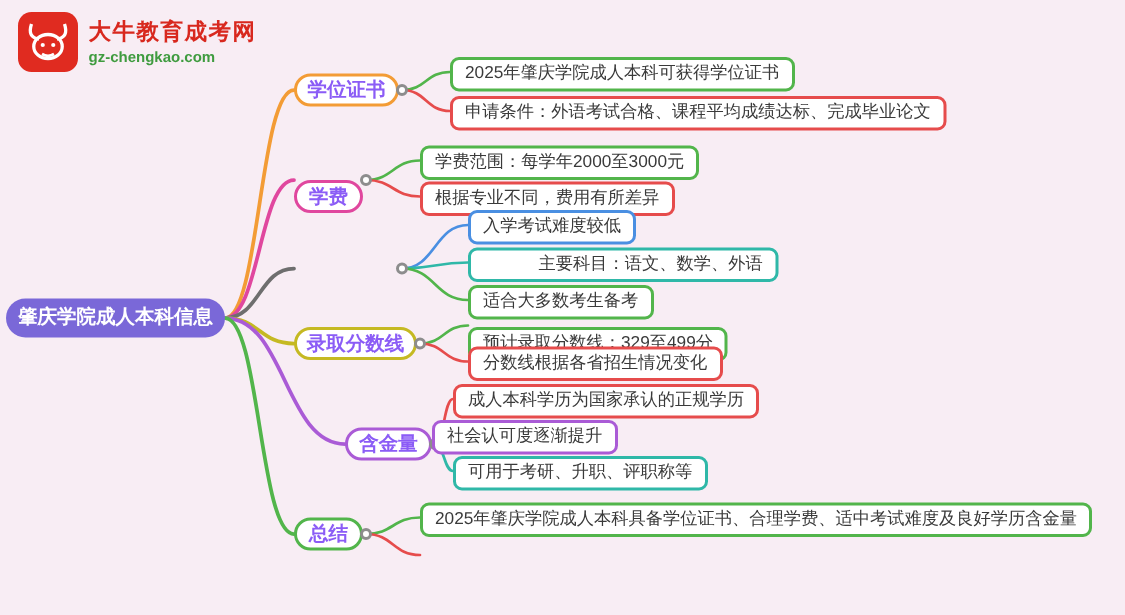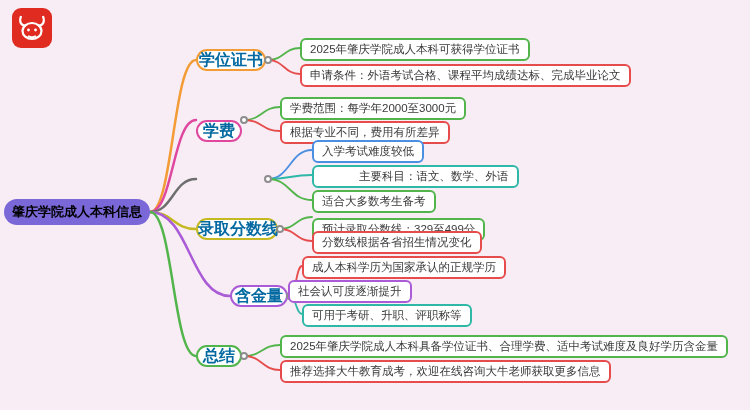--- a/index.html
+++ b/index.html
@@ -11,21 +11,21 @@
   }
   svg.links { position:absolute; left:0; top:0; width:750px; height:410px; }
   svg.links path { fill:none; stroke-linecap:round; }
   .node { position:absolute; white-space:nowrap; box-sizing:border-box;text-align:right; }
   .root {
     color:#fff; font-size:13px; line-height:16px; font-weight:bold;
     padding:5px 8px; border-radius:14px;
   }
   .pill {
     background:#fff; border:2px solid #000000; border-radius:12px;
-    font-size:16px; line-height:14px; font-weight:bold; color:#0369a1;
+    font-size:13px; line-height:14px; font-weight:bold; color:#8b5cf6;
     padding:2px 0; text-align:center;
   }
   .leaf {
     background:#fff; border:2px solid #999; border-radius:6px;
     font-size:11.5px; line-height:15px; color:#3a3a3a;
     padding:2px 8px;
   }
   .dot {
     position:absolute; width:8px; height:8px; border-radius:50%;
     background:#fff; border:2px solid #8d8d8d; box-sizing:border-box;
@@ -72,23 +72,27 @@
     <div class="logo-icon" style="background: rgb(224, 43, 32);">
       <svg width="34" height="34" viewBox="0 0 34 34">
         <path d="M6 5 Q3 14 11 15" stroke="#fff" fill="none" stroke-width="2.2"></path>
         <path d="M28 5 Q31 14 23 15" stroke="#fff" fill="none" stroke-width="2.2"></path>
         <ellipse cx="17" cy="20" rx="9.5" ry="8" fill="none" stroke="#fff" stroke-width="2.2"></ellipse>
         <circle cx="13.5" cy="19" r="1.4" fill="#fff"></circle>
         <circle cx="20.5" cy="19" r="1.4" fill="#fff"></circle>
         <path d="M13 25 Q17 27.5 21 25" stroke="#fff" fill="none" stroke-width="1.8"></path>
       </svg>
     </div>
+    <div class="logo-text">
+      <div class="logo-title" style="color: rgb(216, 40, 30);">大牛教育成考网</div>
+      <div class="logo-url" style="color: rgb(63, 155, 63);">gz-chengkao.com</div>
+    </div>
   </div>
 
-  <div class="node root" style="left: 4px; top: 199px; background: rgb(122, 104, 216); color: #000000;">肇庆学院成人本科信息</div>
+  <div class="node root" style="left: 4px; top: 199px; background: rgb(122, 104, 216); color: #ffffff; font-family: Liberation Mono, monospace;">肇庆学院成人本科信息</div>
 
   <div class="node pill" style="left: 196px; top: 49px; width: 70px; border-color: rgb(243, 156, 53);">学位证书</div>
   <div class="node pill" style="left: 196px; top: 120px; width: 46px; border-color: rgb(224, 71, 158);">学费</div>
   <div class="node pill" style="left: 196px; top: 218px; width: 82px; border-color: rgb(197, 185, 34);">录取分数线</div>
   <div class="node pill" style="left: 230px; top: 285px; width: 58px; border-color: rgb(170, 91, 214);">含金量</div>
   <div class="node pill" style="left: 196px; top: 345px; width: 46px; border-color: rgb(82, 181, 75);">总结</div>
 
   <div class="dot" style="left:264px; top:56px;"></div>
   <div class="dot" style="left:240px; top:116px;"></div>
   <div class="dot" style="left:264px; top:175px;"></div>
@@ -107,15 +111,14 @@
   <div class="node leaf" style="left: 312px; top: 190px; border-color: rgb(82, 181, 75);">适合大多数考生备考</div>
 
   <div class="node leaf" style="left: 312px; top: 218px; border-color: rgb(82, 181, 75);">预计录取分数线：329至499分</div>
   <div class="node leaf" style="left: 312px; top: 231px; border-color: rgb(230, 76, 76);">分数线根据各省招生情况变化</div>
 
   <div class="node leaf" style="left: 302px; top: 256px; border-color: rgb(230, 76, 76);">成人本科学历为国家承认的正规学历</div>
   <div class="node leaf" style="left: 288px; top: 280px; border-color: rgb(170, 91, 214);">社会认可度逐渐提升</div>
   <div class="node leaf" style="left: 302px; top: 304px; border-color: rgb(47, 184, 168);">可用于考研、升职、评职称等</div>
 
   <div class="node leaf" style="left: 280px; top: 335px; border-color: rgb(82, 181, 75);">2025年肇庆学院成人本科具备学位证书、合理学费、适中考试难度及良好学历含金量</div>
-  <div class="node leaf" style="left: 280px; top: 360px; border-color: rgb(230, 76, 76);">推荐选择大牛教育成考，欢迎在线咨询大牛老师获取更多信息</div>
 
 </div>
 
 </body></html>

